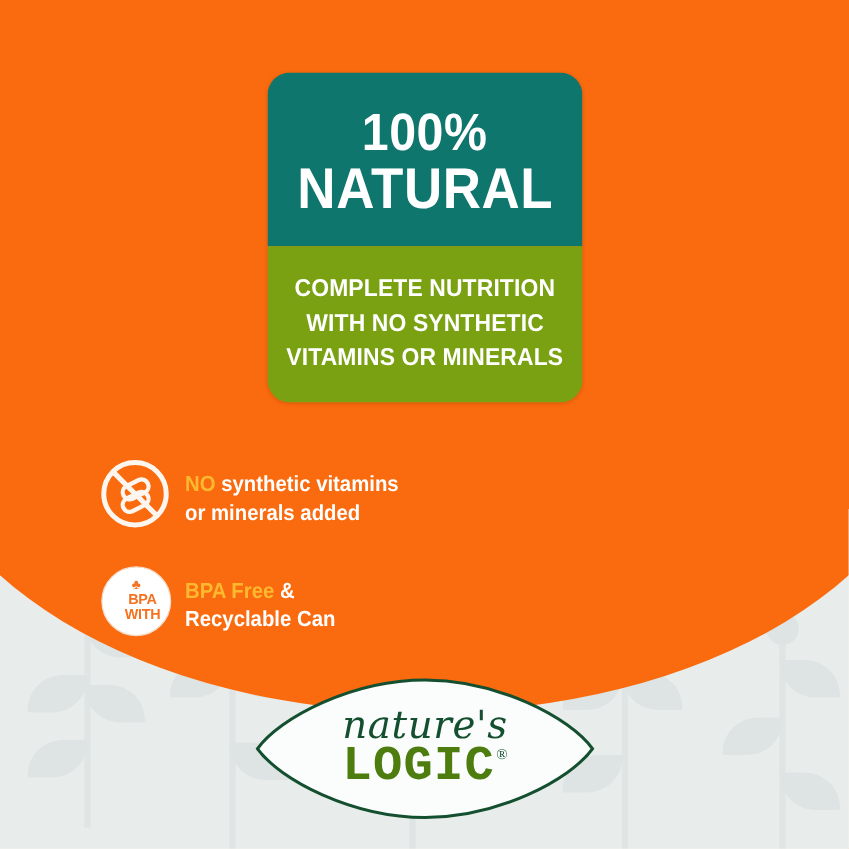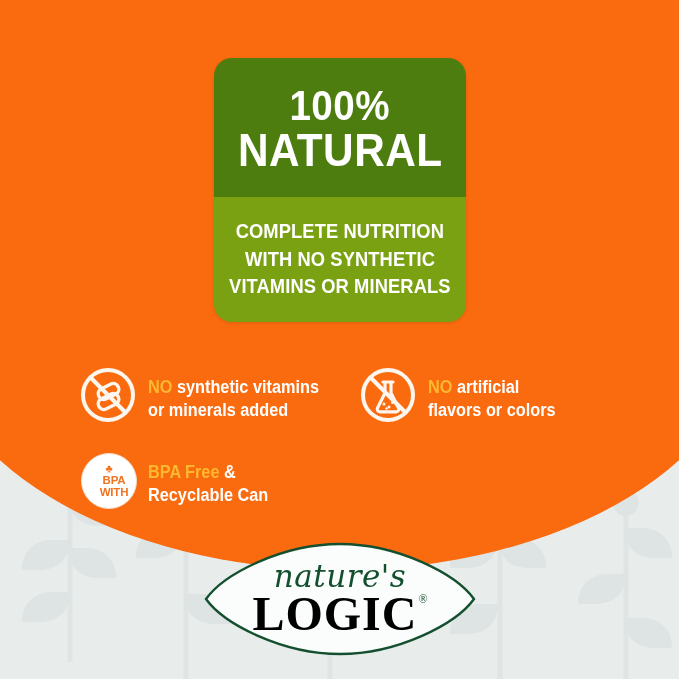--- a/index.html
+++ b/index.html
@@ -69,21 +69,21 @@
   .badge {
     position: absolute;
     left: 214px; top: 58px;
     width: 252px; height: 264px;
     border-radius: 18px;
     overflow: hidden;
     box-shadow: 0 1px 3px rgba(0,0,0,0.12);
   }
   .badge-top {
     height: 139px;
-    background: #4d7c0f;
+    background: #0f766e;
     display: flex;
     flex-direction: column;
     align-items: center;
     justify-content: center;
     padding-top: 4px;
     box-sizing: border-box;
   }
   .badge-top .pct {
     color: #ffffff;
     font-size: 42px;
@@ -204,24 +204,24 @@
     color: #14502f;
     line-height: 1;
     margin-bottom: -2px;
     letter-spacing: 0.5px;
   }
   .logo-logic-wrap {
     display: flex;
     align-items: flex-start;
   }
   .logo-logic {
-    font-family: Liberation Serif, serif;
-    font-size: 48px;
-    font-weight: bold;
-    color: #000000;
+    font-family: Liberation Mono, monospace;
+    font-size: 39px;
+    font-weight: bold;
+    color: #4d7c0f;
     line-height: 1;
     letter-spacing: 1px;
   }
   .logo-reg {
     font-family: "Liberation Serif", serif;
     font-size: 12px;
     color: #14502f;
     line-height: 1;
     margin-top: 3px;
     margin-left: 1px;
@@ -295,39 +295,20 @@
               <path d="M23 34 L33 29 a5.6 5.6 0 0 1 5 10 L28 44 a5.6 5.6 0 0 1 -5 -10 Z"></path>
             </g>
           </svg>
         </div>
         <div class="ftext">
           <div><span class="hi">NO</span><span> synthetic vitamins</span></div>
           <div>or minerals added</div>
         </div>
       </div>
 
-      <div class="feat">
-        <div class="ficon">
-          <svg width="60" height="60" viewBox="0 0 60 60" aria-hidden="true">
-            <circle cx="30" cy="30" r="25" fill="none" stroke="#fdf6ef" stroke-width="4"></circle>
-            <line x1="12.5" y1="12.5" x2="47.5" y2="47.5" stroke="#fdf6ef" stroke-width="4" stroke-linecap="round"></line>
-            <path d="M25 17 L35 17 M27 17 L27 28 L19.5 43 a2.6 2.6 0 0 0 2.3 3.8 L38.2 46.8 a2.6 2.6 0 0 0 2.3 -3.8 L33 28 L33 17" fill="none" stroke="#fdf6ef" stroke-width="3.2" stroke-linecap="round" stroke-linejoin="round"></path>
-            <g fill="#fdf6ef">
-              <circle cx="26" cy="39" r="1.5"></circle>
-              <circle cx="31" cy="42" r="1.5"></circle>
-              <circle cx="34.5" cy="37.5" r="1.5"></circle>
-              <circle cx="28.5" cy="43.5" r="1.2"></circle>
-            </g>
-          </svg>
-        </div>
-        <div class="ftext">
-          <div><span class="hi">NO</span><span> artificial</span></div>
-          <div>flavors or colors</div>
-        </div>
-      </div>
 
     </div>
 
     <div class="feat-row">
 
       <div class="feat">
         <div class="ficon">
           <div class="bpa-circle">
             <div class="bpa-leaf">♣</div>
             <div class="bpa-t">BPA</div>

